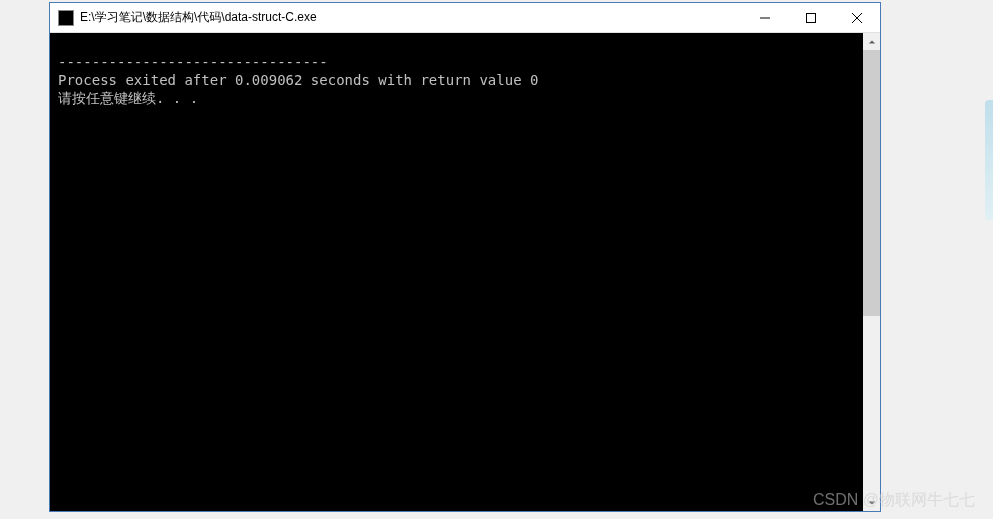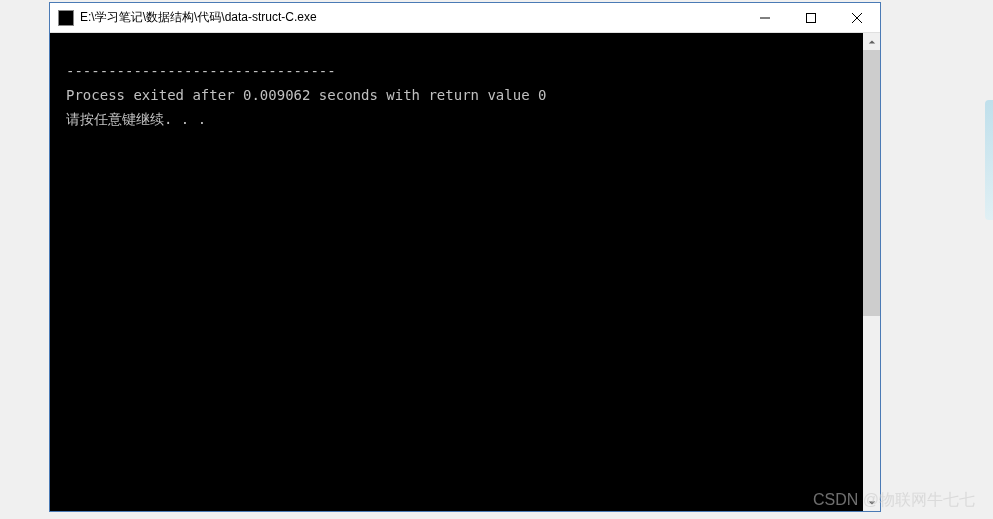--- a/index.html
+++ b/index.html
@@ -67,24 +67,24 @@
       height: 10px;
     }
     .console-area {
       flex: 1;
       display: flex;
       background: #000000;
       position: relative;
     }
     .console-content {
       flex: 1;
-      padding: 2px 16px;
+      padding: 2px 8px;
       font-family: "NSimSun", "SimSun", "Consolas", monospace;
       font-size: 14px;
-      line-height: 24px;
+      line-height: 18px;
       color: #c0c0c0;
       white-space: pre;
       overflow: hidden;
     }
     .scrollbar {
       width: 17px;
       background: #f0f0f0;
       position: relative;
       display: flex;
       flex-direction: column;

